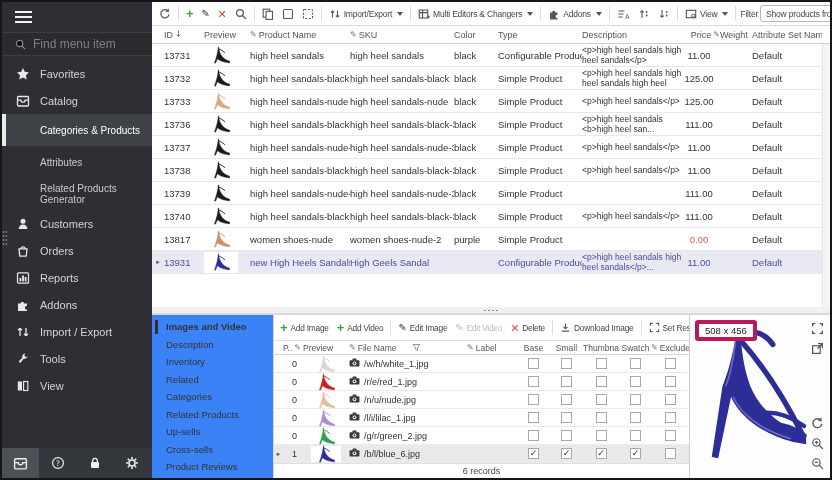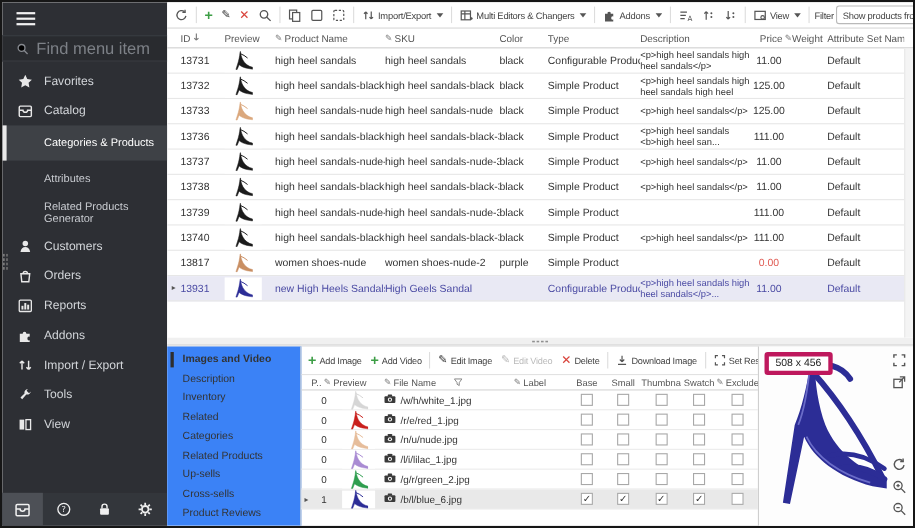--- a/index.html
+++ b/index.html
@@ -10,21 +10,21 @@
     font-family:"Liberation Sans","DejaVu Sans",sans-serif;
     display:flex; overflow:hidden; color:#333;
   }
   
   .sidebar { width:150px; background:#2d2f34; color:#d2d5d9; display:flex; flex-direction:column; flex:0 0 150px; }
   .hamburger { height:30px; display:flex; align-items:center; padding-left:13px; cursor:pointer; }
   .hamburger .bars { display:flex; flex-direction:column; gap:3px; }
   .hamburger .bars i { display:block; width:17px; height:2px; background:#f2f2f2; }
   .side-search { height:24px; display:flex; align-items:center; gap:7px; padding-left:13px; border-top:1px solid #3a3d42; border-bottom:1px solid #3a3d42; background:#292b2f; }
   .side-search svg { stroke:#85888e; }
-  .side-search span { font-size:15px; color:#7d8187; }
+  .side-search span { font-size:12px; color:#7d8187; }
   .side-menu { flex:1; overflow:hidden; padding-top:4px; }
   .side-item { height:27px; display:flex; align-items:center; gap:10px; padding-left:13px; font-size:11px; cursor:pointer; }
   .side-item .ic { width:15px; display:flex; justify-content:center; }
   .side-item svg { stroke:#e8e8e8; fill:none; }
   .side-item svg .f { fill:#e8e8e8; stroke:none; }
   .side-sub { height:32px; display:flex; align-items:center; padding-left:38px; font-size:10px; color:#c8cbd0; cursor:pointer; position:relative; }
   .side-sub.sel { background:#3e4146; color:#fff; }
   .side-sub.sel::before { content:""; position:absolute; left:0; top:0; bottom:0; width:4px; background:#e9e9e9; }
   .side-bottom { height:30px; background:#33363b; display:flex; align-items:center; }
   .side-bottom .bcell { width:37px; height:30px; display:flex; align-items:center; justify-content:center; cursor:pointer; }
@@ -864,20 +864,23 @@
                 <span class="cb">✓</span>
               </div>
               <div class="cc">
                 <span class="cb">✓</span>
               </div>
               <div class="cc">
                 <span class="cb"></span>
               </div>
             </div>
           </div>
+        <div class="ig-footer">
+            <span>6 records</span>
+          </div>
       </div>
 
       <div class="preview">
         <span class="size-tag">508 x 456</span>
         <span class="pv-ic" style="right:6px; top:6px;"><svg width="13" height="13" viewBox="0 0 12 12">
               <path d="M1.5 4V1.5H4M8 1.5h2.5V4M10.5 8v2.5H8M4 10.5H1.5V8" stroke-width="1.2"></path>
             </svg></span>
         <span class="pv-ic" style="right:6px; top:26px;"><svg width="13" height="13" viewBox="0 0 12 12">
               <rect x="1.5" y="3.5" width="7" height="7" stroke-width="1.1"></rect>
               <path d="M6.5 1.5h4v4M10.5 1.5 6 6" stroke-width="1.1"></path>

